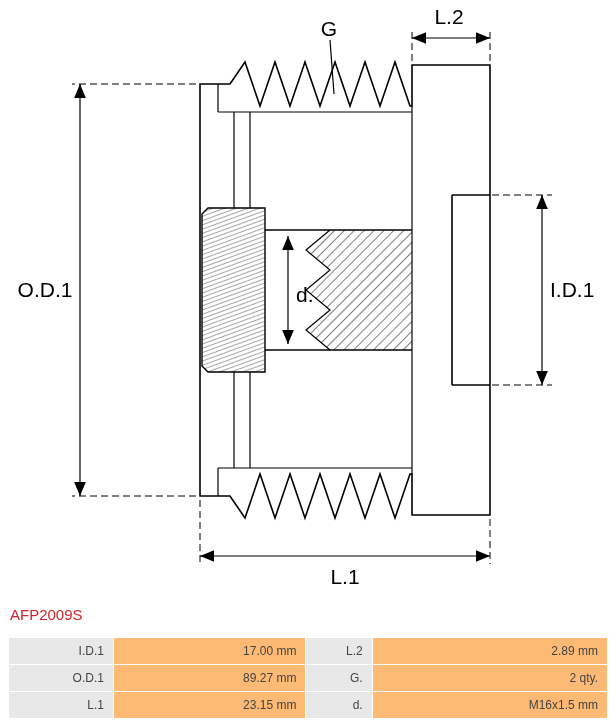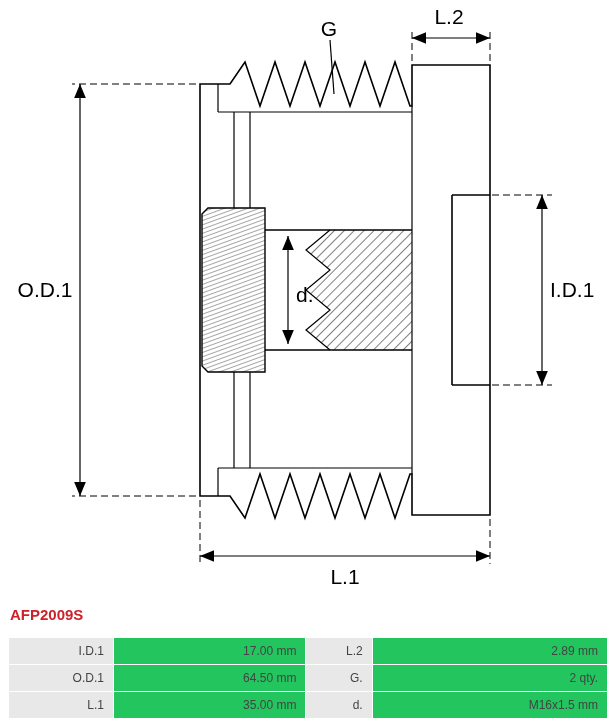--- a/index.html
+++ b/index.html
@@ -8,30 +8,30 @@
     font-family:"Liberation Sans", sans-serif;overflow:hidden;
   }
   #drawing{position:absolute;top:0;left:0;}
   #drawing text{font-family:"Liberation Sans", sans-serif;font-size:21px;fill:#000;}
   .outline{stroke:#000;stroke-width:1.6;fill:none;stroke-linejoin:miter;}
   .thin{stroke:#000;stroke-width:1.2;fill:none;}
   .dim{stroke:#000;stroke-width:1.2;fill:none;}
   .ext{stroke:#000;stroke-width:1;stroke-dasharray:7 4;fill:none;}
   #part-number{
     position:absolute;left:10px;top:606px;
-    font-size:15px;font-weight:bold;color:#cc2229;
+    font-size:15px;font-weight:normal;color:#cc2229;
   }
   #spec{
     position:absolute;left:8px;top:637px;width:600px;
     border-collapse:separate;border-spacing:1px;
     font-size:12px;color:#444;table-layout:fixed;
   }
   #spec td{padding:6px 9px;text-align:right;overflow:hidden;white-space:nowrap;}
   #spec td.lbl{background:#e8e8e8;}
-  #spec td.val{background:#22c55e;}
+  #spec td.val{background:#fdba74;}
   #spec col.c1{width:102px;} #spec col.c2{width:188px;}
   #spec col.c3{width:64px;}  #spec col.c4{width:230px;}
 </style>
 </head>
 <body>
 
 <svg id="drawing" width="616" height="600" viewBox="0 0 616 600" xmlns="http://www.w3.org/2000/svg">
   <defs>
     <marker id="arr" viewBox="0 0 12 10" refX="12" refY="5" markerWidth="14" markerHeight="12" markerUnits="userSpaceOnUse" orient="auto-start-reverse">
       <path d="M0,0 L12,5 L0,10 Z" fill="#000"></path>
@@ -131,24 +131,24 @@
     </colgroup>
   <tbody>
     <tr>
       <td class="lbl">I.D.1</td>
       <td class="val">17.00 mm</td>
       <td class="lbl">L.2</td>
       <td class="val">2.89 mm</td>
     </tr>
     <tr>
       <td class="lbl">O.D.1</td>
-      <td class="val">64.50 mm</td>
+      <td class="val">89.27 mm</td>
       <td class="lbl">G.</td>
       <td class="val">2 qty.</td>
     </tr>
     <tr>
       <td class="lbl">L.1</td>
-      <td class="val">35.00 mm</td>
+      <td class="val">23.15 mm</td>
       <td class="lbl">d.</td>
       <td class="val">M16x1.5 mm</td>
     </tr>
   </tbody>
 </table>
 
 </body></html>

